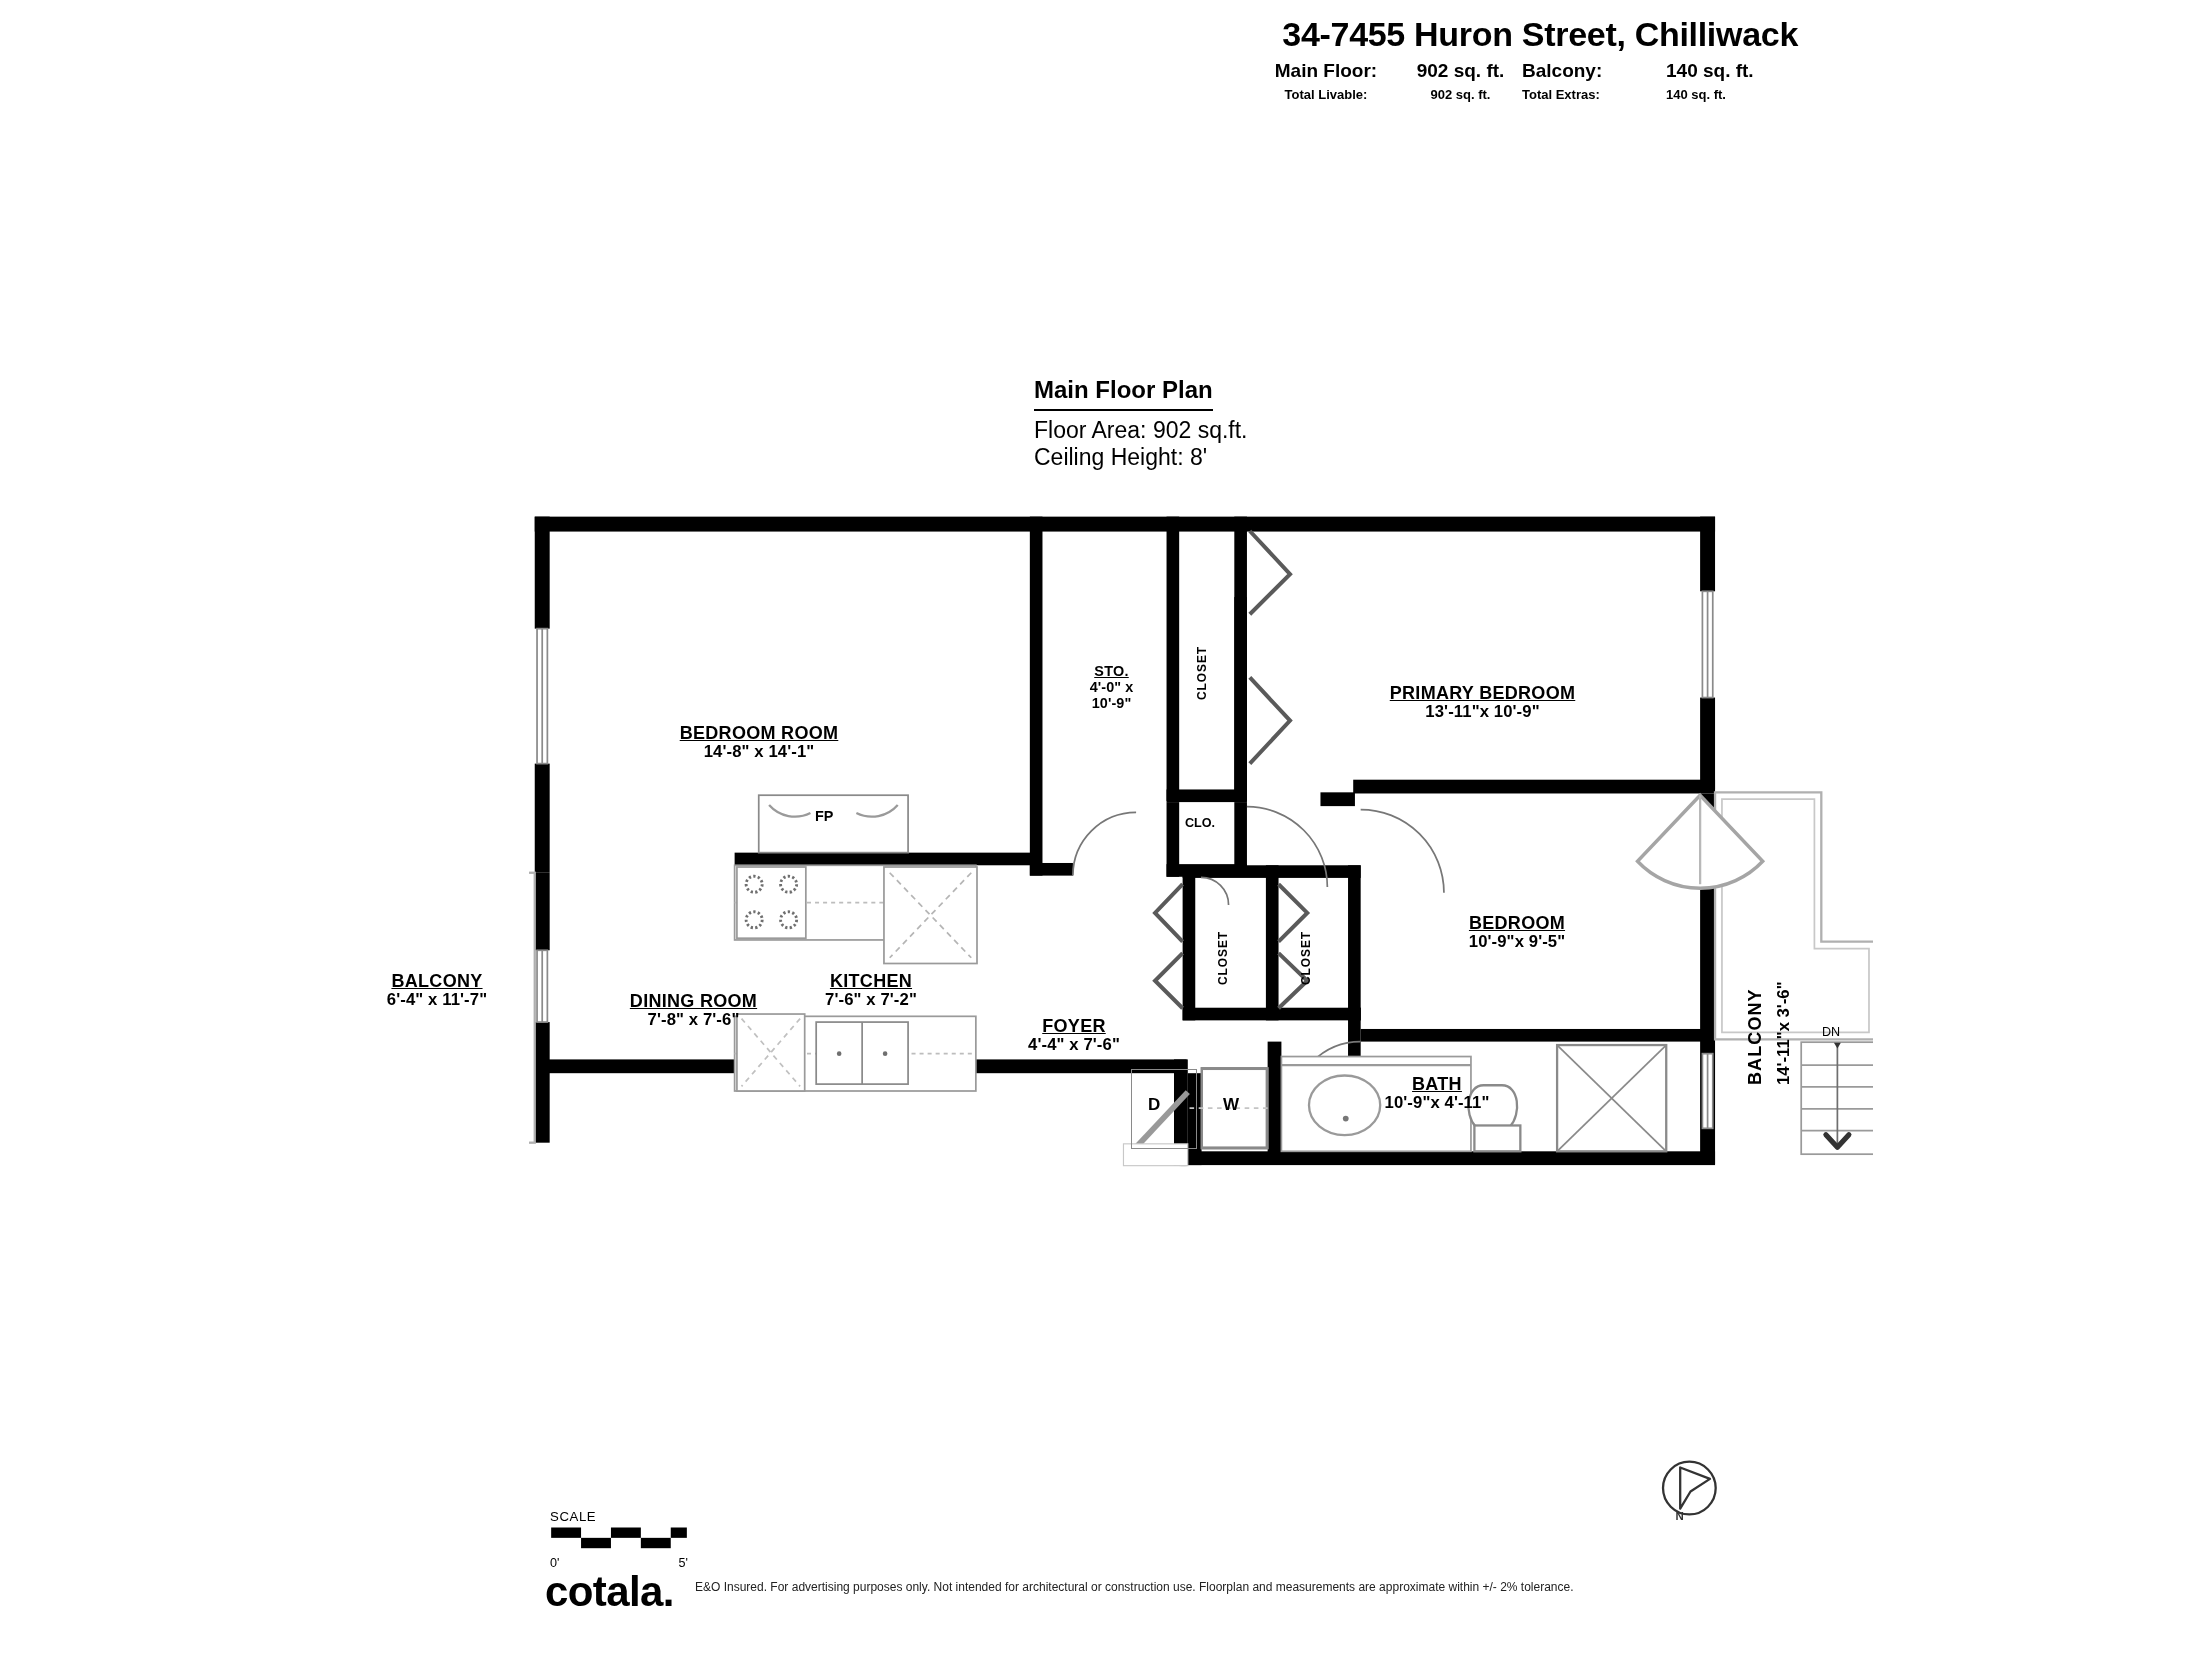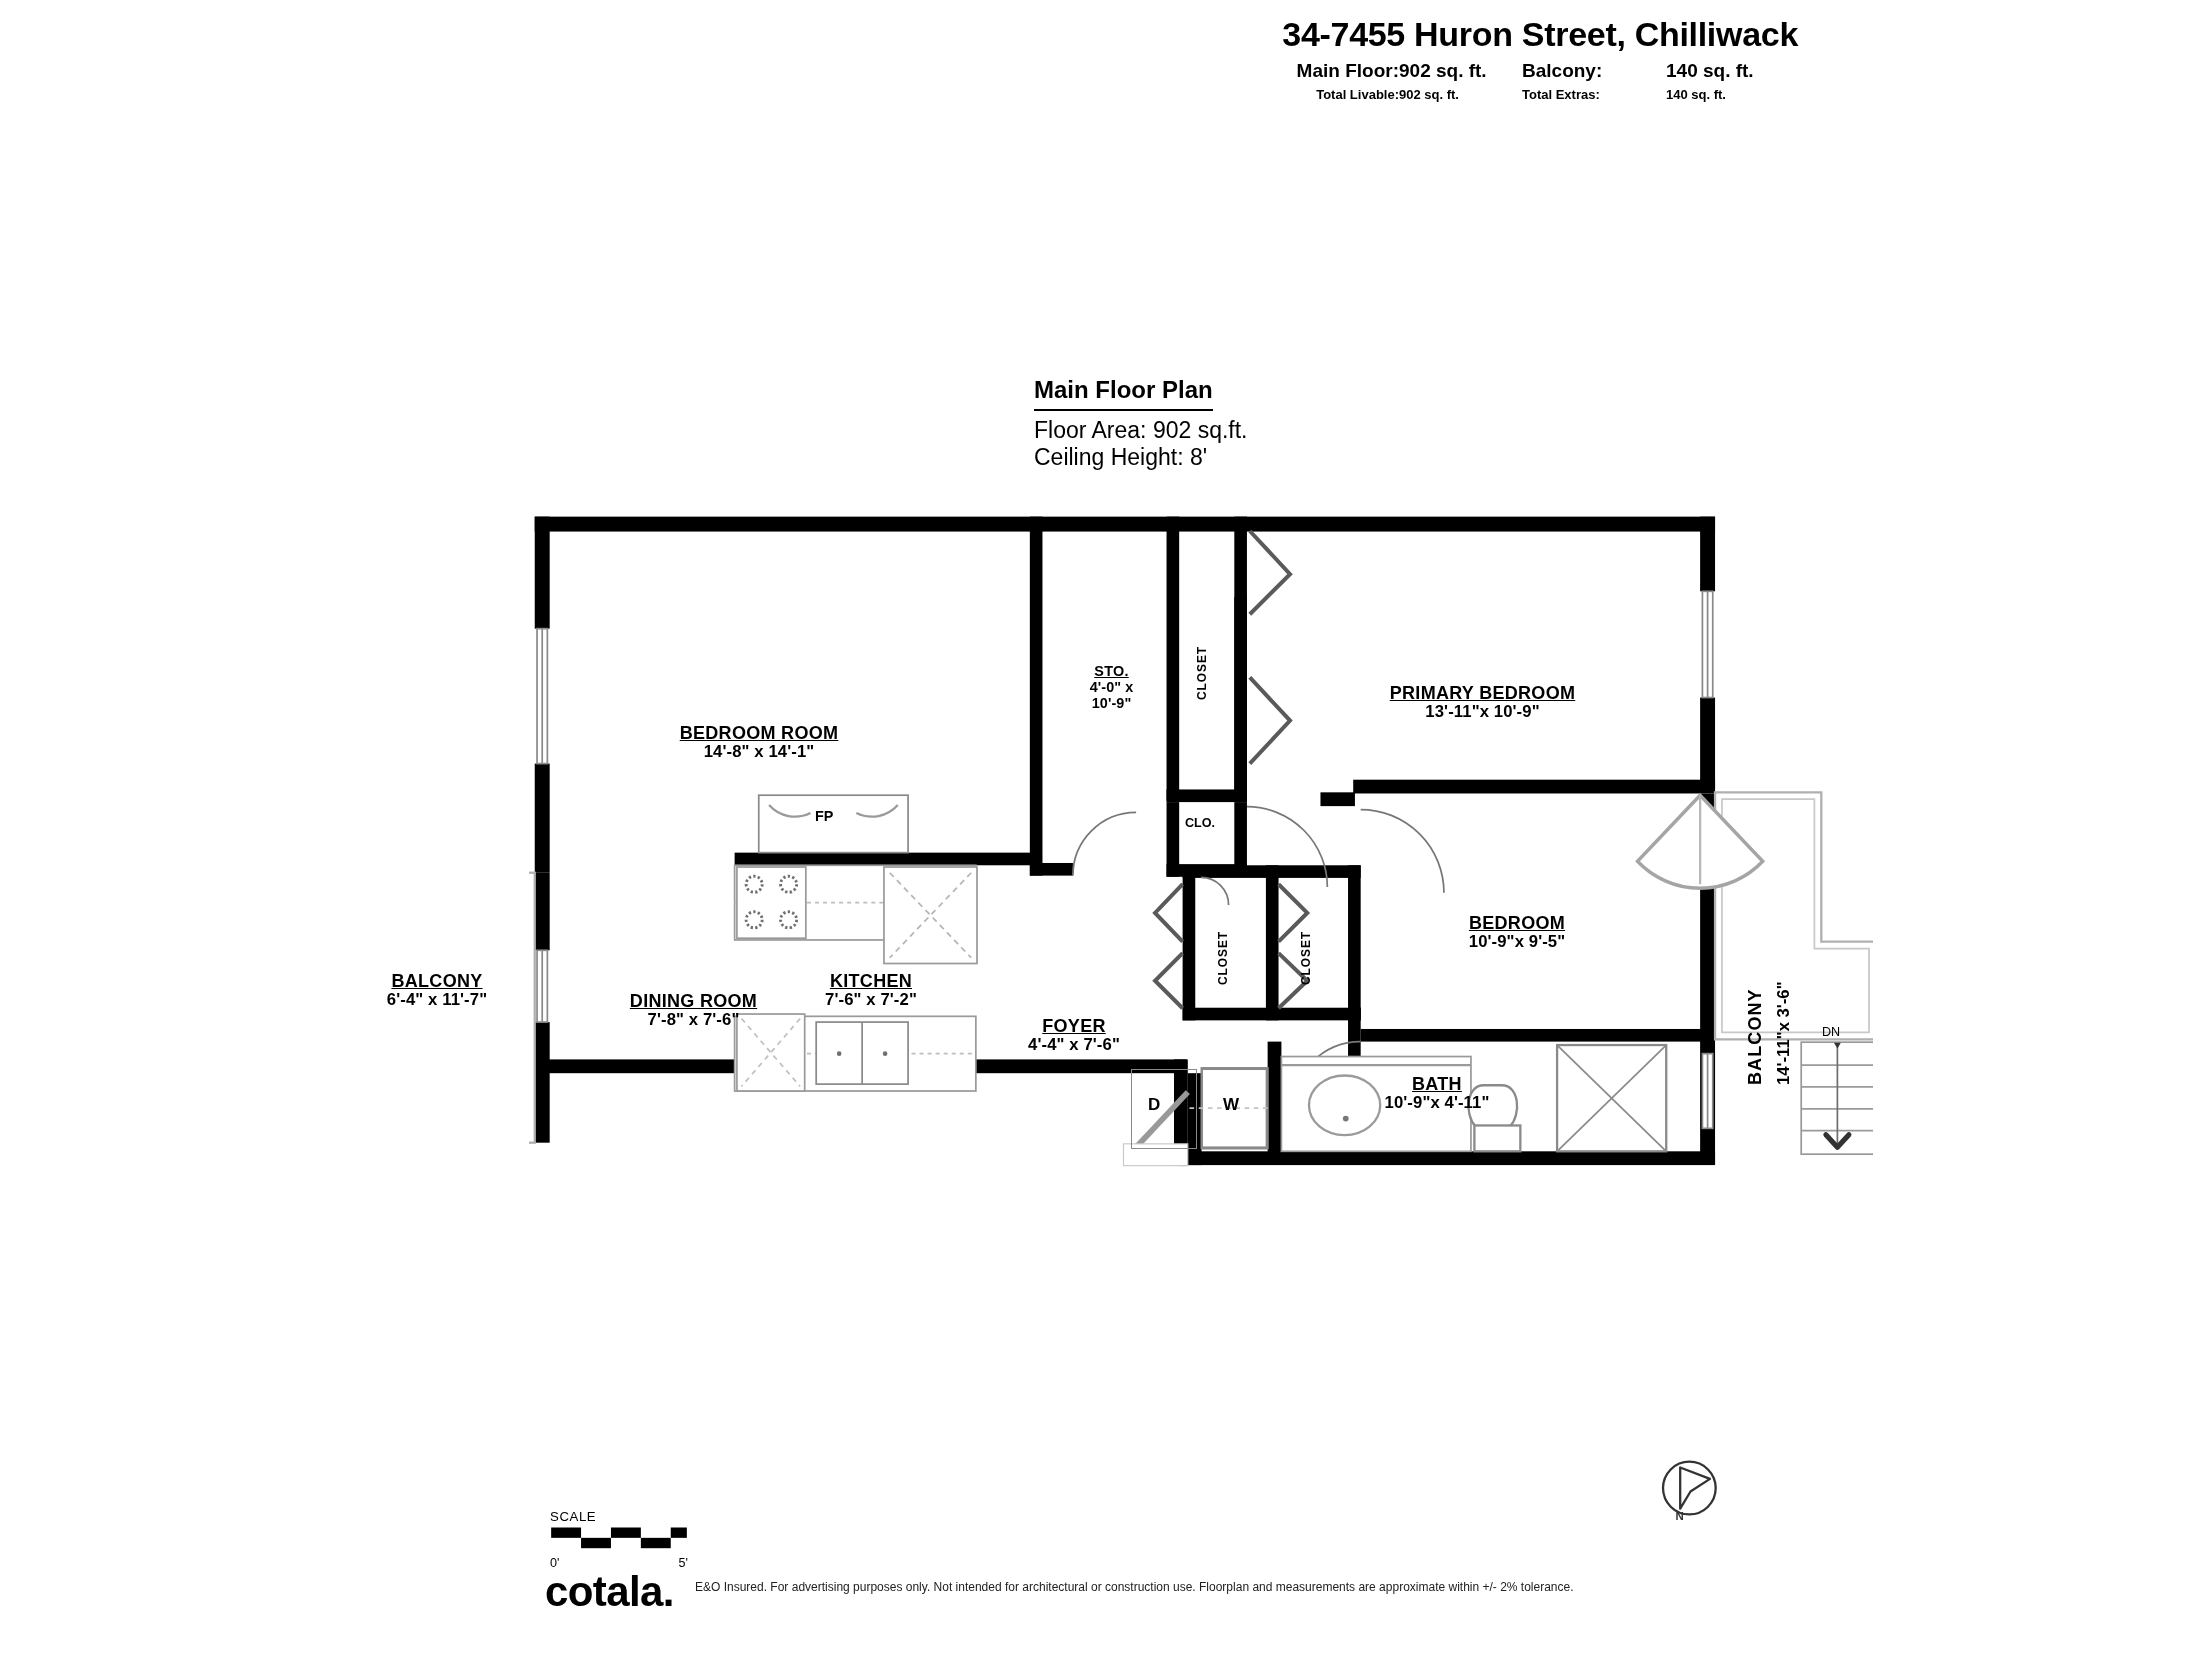--- a/index.html
+++ b/index.html
@@ -18,22 +18,22 @@
   
   .header { position:absolute; right: 454px; top: 17px; text-align: right; }
   .hdr-title {
     font-size: 34px; font-weight: 700; letter-spacing: -0.3px;
     line-height: 1.05; white-space: nowrap;
   }
   .hdr-row { font-size: 19px; font-weight: 700; white-space: nowrap; margin-top: 6.9px; }
   .hdr-row2 { font-size: 13px; font-weight: 700; white-space: nowrap; margin-top: 5.7px; }
   .hdr-lbl-light { font-weight: 600; }
   .hdr-cell { display:inline-block; }
-  .w-a { width: 146px; text-align:right; }
-  .w-b { width: 123px; text-align:left; }
+  .w-a { width: 146px; text-align:center; }
+  .w-b { width: 123px; text-align:center; }
   .w-c { width: 144px; text-align:left; }
   .w-d { width: 132px; text-align:left; }
 
   
   .plan-title-block { position:absolute; left:987px; top: 376px; }
   .plan-title {
     font-size: 24px; font-weight: 700;
     border-bottom: 2.3px solid #000; display:inline-block; padding-bottom:5px;
   }
   .plan-sub { font-size: 23px; font-weight: 400; margin-top: 5.7px; line-height:1.16; }

